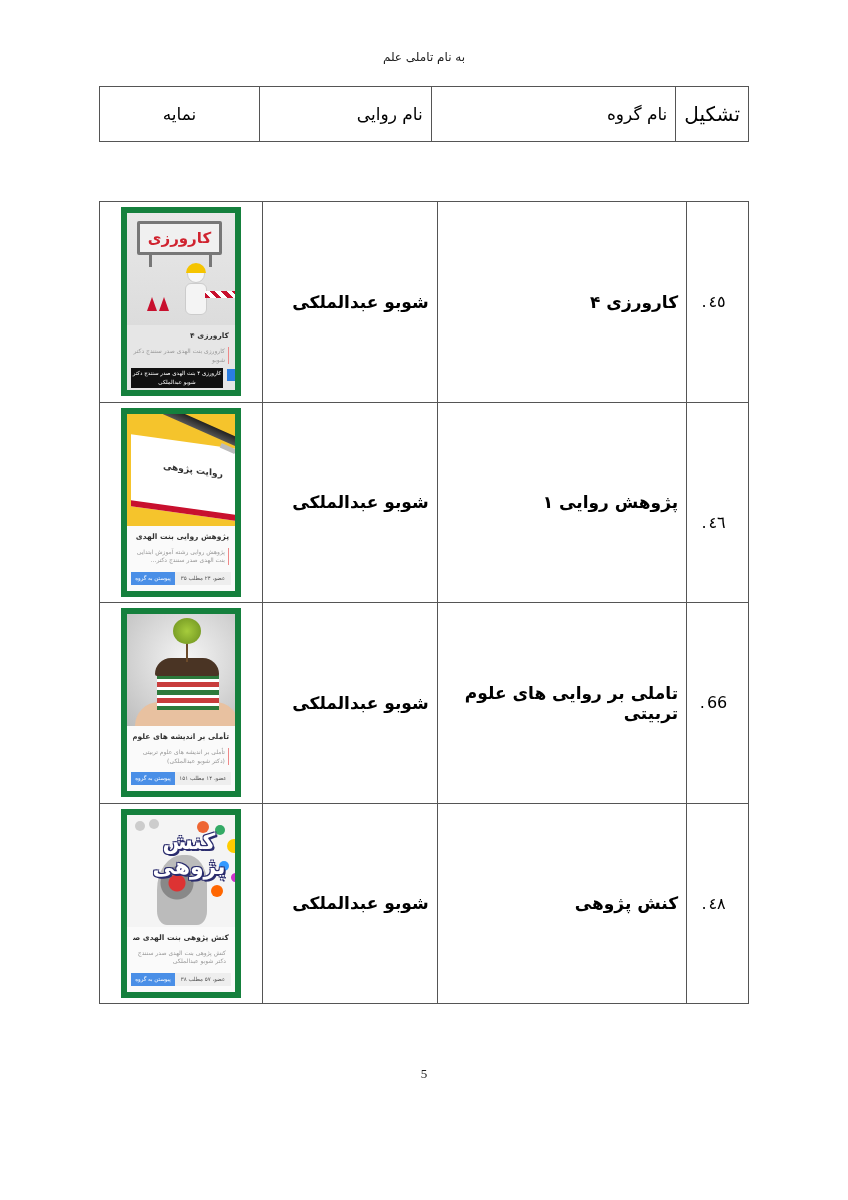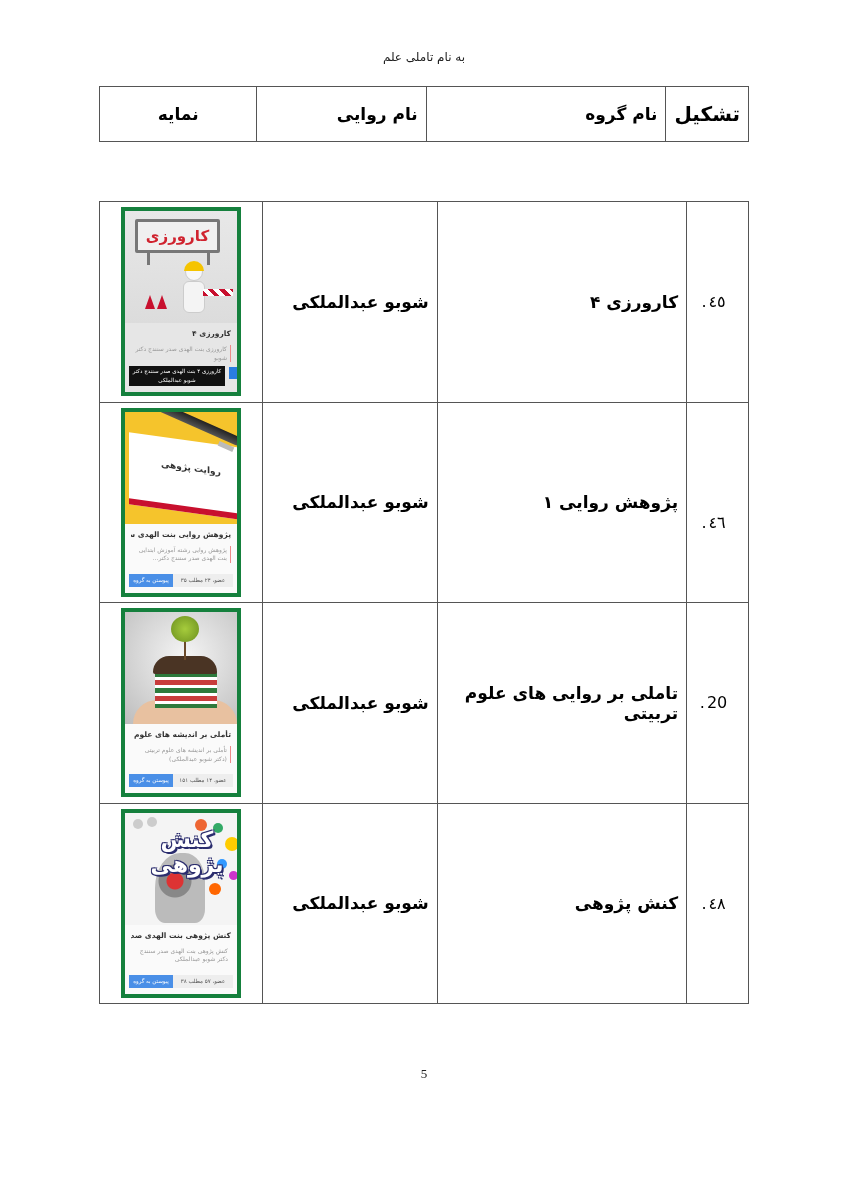--- a/index.html
+++ b/index.html
@@ -13,37 +13,37 @@
     }
 
     table { border-collapse: collapse; position: absolute; direction: rtl; }
     td { border: 1.4px solid #555; vertical-align: middle; }
 
     .head-table { top: 86px; left: 99px; width: 650px; }
     .head-table .title-cell {
       height: 49px; text-align: center; font-weight: bold; font-size: 16.5px;
       padding-bottom: 4px;
     }
-    .head-table .hdr { height: 55px; font-weight: bold; font-size: 17px; padding: 0 8px; }
+    .head-table .hdr { height: 55px; font-weight: normal; font-size: 17px; padding: 0 8px; }
     .col-row { width: 62px; font-size: 20px !important; }
     .col-group { width: 250px; }
     .col-teacher { width: 175px; }
     .col-image { width: 163px; text-align: center !important; }
 
     .body-table { top: 201px; left: 99px; width: 650px; }
     .body-table td { height: 200.5px; }
     .cell-num { width: 62px; text-align: center; padding-right: 8px; font-size: 16px; direction: rtl; }
     .cell-num .dot { margin-right: 2px; }
     .cell-group { width: 250px; font-weight: bold; font-size: 17px; padding-right: 8px; }
     .cell-teacher { width: 175px; font-weight: bold; font-size: 17px; padding-right: 8px; }
     .cell-image { width: 163px; text-align: center; padding: 0; }
 
     .card {
       display: inline-block; width: 120px; height: 189px; position: relative;
-      background: #fafafa; border: 4px solid #15803d; overflow: hidden; direction: rtl;
+      background: #fafafa; border: 6px solid #15803d; overflow: hidden; direction: rtl;
       vertical-align: middle;
     }
     .card .art { position: absolute; left: 0; top: 0; width: 120px; height: 112px; overflow: hidden; }
     .card .cap-title {
       position: absolute; top: 118px; right: 6px; left: 6px; font-size: 7.5px;
       font-weight: bold; color: #333; text-align: right; white-space: nowrap; overflow: hidden;
     }
     .card .cap-desc {
       position: absolute; top: 134px; right: 6px; left: 6px; font-size: 6px; color: #999;
       text-align: right; border-right: 1px solid #e88; padding-right: 3px; line-height: 1.4;
@@ -160,21 +160,21 @@
         <div class="cap-desc">پژوهش روایی رشته آموزش ابتدایی بنت الهدی صدر سنندج دکتر...</div>
         <div class="stats-bar">
           <div class="join-btn">پیوستن به گروه</div>
           <div class="stats">۳۵ عضو، ۲۴ مطلب</div>
         </div>
       </div>
     </td>
   </tr>
 
   <tr>
-    <td class="cell-num"><span>20</span><span class="dot">.</span></td>
+    <td class="cell-num"><span>66</span><span class="dot">.</span></td>
     <td class="cell-group">تاملی بر روایی های علوم تربیتی</td>
     <td class="cell-teacher">شوبو عبدالملکی</td>
     <td class="cell-image">
       <div class="card card3">
         <div class="art">
           <div class="hands"></div>
           <div class="books"></div>
           <div class="soil"></div>
           <div class="stem"></div>
           <div class="leaves"></div>

